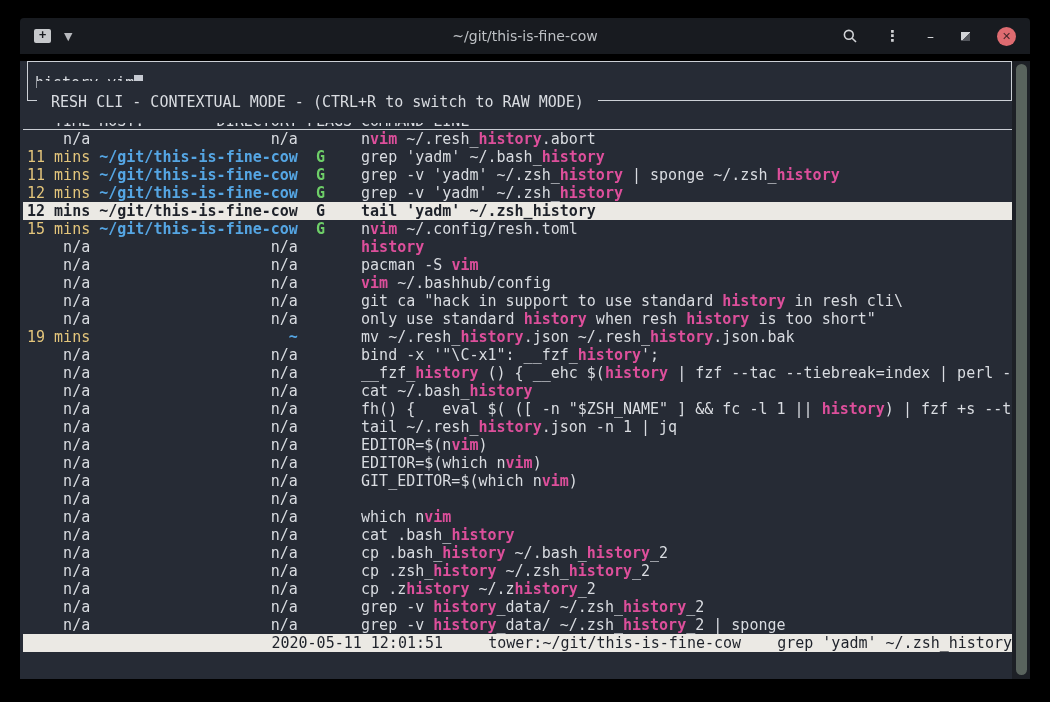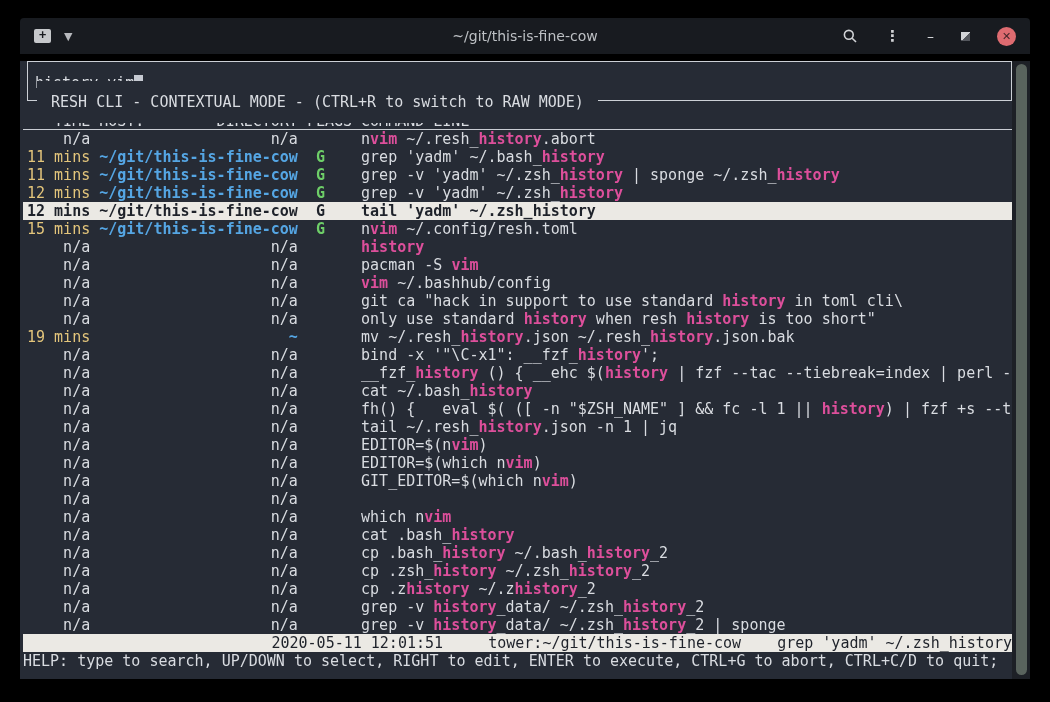--- a/index.html
+++ b/index.html
@@ -107,21 +107,21 @@
       <div>
           <div class="hrow"><span class="cell time">n/a</span><span class="cell dir">n/a</span><span class="cell flag"></span><span class="cell cmd"><span>n</span><span class="match">vim</span><span> ~/.resh_</span><span class="match">history</span><span>.abort</span></span></div>
           <div class="hrow"><span class="cell time mins">11 mins</span><span class="cell dir path">~/git/this-is-fine-cow</span><span class="cell flag">G</span><span class="cell cmd"><span>grep 'yadm' ~/.bash_</span><span class="match">history</span></span></div>
           <div class="hrow"><span class="cell time mins">11 mins</span><span class="cell dir path">~/git/this-is-fine-cow</span><span class="cell flag">G</span><span class="cell cmd"><span>grep -v 'yadm' ~/.zsh_</span><span class="match">history</span><span> | sponge ~/.zsh_</span><span class="match">history</span></span></div>
           <div class="hrow"><span class="cell time mins">12 mins</span><span class="cell dir path">~/git/this-is-fine-cow</span><span class="cell flag">G</span><span class="cell cmd"><span>grep -v 'yadm' ~/.zsh_</span><span class="match">history</span></span></div>
           <div class="hrow selected"><span class="cell time mins">12 mins</span><span class="cell dir path">~/git/this-is-fine-cow</span><span class="cell flag">G</span><span class="cell cmd"><span>tail 'yadm' ~/.zsh_</span><span class="match">history</span></span></div>
           <div class="hrow"><span class="cell time mins">15 mins</span><span class="cell dir path">~/git/this-is-fine-cow</span><span class="cell flag">G</span><span class="cell cmd"><span>n</span><span class="match">vim</span><span> ~/.config/resh.toml</span></span></div>
           <div class="hrow"><span class="cell time">n/a</span><span class="cell dir">n/a</span><span class="cell flag"></span><span class="cell cmd"><span class="match">history</span></span></div>
           <div class="hrow"><span class="cell time">n/a</span><span class="cell dir">n/a</span><span class="cell flag"></span><span class="cell cmd"><span>pacman -S </span><span class="match">vim</span></span></div>
           <div class="hrow"><span class="cell time">n/a</span><span class="cell dir">n/a</span><span class="cell flag"></span><span class="cell cmd"><span class="match">vim</span><span> ~/.bashhub/config</span></span></div>
-          <div class="hrow"><span class="cell time">n/a</span><span class="cell dir">n/a</span><span class="cell flag"></span><span class="cell cmd"><span>git ca "hack in support to use standard </span><span class="match">history</span><span> in toml cli\</span></span></div>
+          <div class="hrow"><span class="cell time">n/a</span><span class="cell dir">n/a</span><span class="cell flag"></span><span class="cell cmd"><span>git ca "hack in support to use standard </span><span class="match">history</span><span> in resh cli\</span></span></div>
           <div class="hrow"><span class="cell time">n/a</span><span class="cell dir">n/a</span><span class="cell flag"></span><span class="cell cmd"><span>only use standard </span><span class="match">history</span><span> when resh </span><span class="match">history</span><span> is too short"</span></span></div>
           <div class="hrow"><span class="cell time mins">19 mins</span><span class="cell dir path">~</span><span class="cell flag"></span><span class="cell cmd"><span>mv ~/.resh_</span><span class="match">history</span><span>.json ~/.resh_</span><span class="match">history</span><span>.json.bak</span></span></div>
           <div class="hrow"><span class="cell time">n/a</span><span class="cell dir">n/a</span><span class="cell flag"></span><span class="cell cmd"><span>bind -x '"\C-x1": __fzf_</span><span class="match">history</span><span>';</span></span></div>
           <div class="hrow"><span class="cell time">n/a</span><span class="cell dir">n/a</span><span class="cell flag"></span><span class="cell cmd"><span>__fzf_</span><span class="match">history</span><span> () { __ehc $(</span><span class="match">history</span><span> | fzf --tac --tiebreak=index | perl -ne</span></span></div>
           <div class="hrow"><span class="cell time">n/a</span><span class="cell dir">n/a</span><span class="cell flag"></span><span class="cell cmd"><span>cat ~/.bash_</span><span class="match">history</span></span></div>
           <div class="hrow"><span class="cell time">n/a</span><span class="cell dir">n/a</span><span class="cell flag"></span><span class="cell cmd"><span>fh() {   eval $( ([ -n "$ZSH_NAME" ] &amp;&amp; fc -l 1 || </span><span class="match">history</span><span>) | fzf +s --tac</span></span></div>
           <div class="hrow"><span class="cell time">n/a</span><span class="cell dir">n/a</span><span class="cell flag"></span><span class="cell cmd"><span>tail ~/.resh_</span><span class="match">history</span><span>.json -n 1 | jq</span></span></div>
           <div class="hrow"><span class="cell time">n/a</span><span class="cell dir">n/a</span><span class="cell flag"></span><span class="cell cmd"><span>EDITOR=$(n</span><span class="match">vim</span><span>)</span></span></div>
           <div class="hrow"><span class="cell time">n/a</span><span class="cell dir">n/a</span><span class="cell flag"></span><span class="cell cmd"><span>EDITOR=$(which n</span><span class="match">vim</span><span>)</span></span></div>
           <div class="hrow"><span class="cell time">n/a</span><span class="cell dir">n/a</span><span class="cell flag"></span><span class="cell cmd"><span>GIT_EDITOR=$(which n</span><span class="match">vim</span><span>)</span></span></div>
@@ -131,20 +131,19 @@
           <div class="hrow"><span class="cell time">n/a</span><span class="cell dir">n/a</span><span class="cell flag"></span><span class="cell cmd"><span>cp .bash_</span><span class="match">history</span><span> ~/.bash_</span><span class="match">history</span><span>_2</span></span></div>
           <div class="hrow"><span class="cell time">n/a</span><span class="cell dir">n/a</span><span class="cell flag"></span><span class="cell cmd"><span>cp .zsh_</span><span class="match">history</span><span> ~/.zsh_</span><span class="match">history</span><span>_2</span></span></div>
           <div class="hrow"><span class="cell time">n/a</span><span class="cell dir">n/a</span><span class="cell flag"></span><span class="cell cmd"><span>cp .z</span><span class="match">history</span><span> ~/.z</span><span class="match">history</span><span>_2</span></span></div>
           <div class="hrow"><span class="cell time">n/a</span><span class="cell dir">n/a</span><span class="cell flag"></span><span class="cell cmd"><span>grep -v </span><span class="match">history</span><span>_data/ ~/.zsh_</span><span class="match">history</span><span>_2</span></span></div>
           <div class="hrow"><span class="cell time">n/a</span><span class="cell dir">n/a</span><span class="cell flag"></span><span class="cell cmd"><span>grep -v </span><span class="match">history</span><span>_data/ ~/.zsh_</span><span class="match">history</span><span>_2 | sponge</span></span></div>
         </div>
     </div>
 
     <div class="statusbar"><span class="sb-datetime">2020-05-11 12:01:51</span><span class="sb-hostpath">tower:~/git/this-is-fine-cow</span><span class="sb-command">grep 'yadm' ~/.zsh_history</span></div>
 
-    <div class="helpline">HELP: type to search, UP/DOWN to select, RIGHT to edit, ENTER to execute, CTRL+G to abort, CTRL+C/D to quit;</div>
 
     <div class="scrollbar-track">
       <div class="scrollbar-thumb"></div>
     </div>
 
   </div>
 </div>
 
 </body></html>

